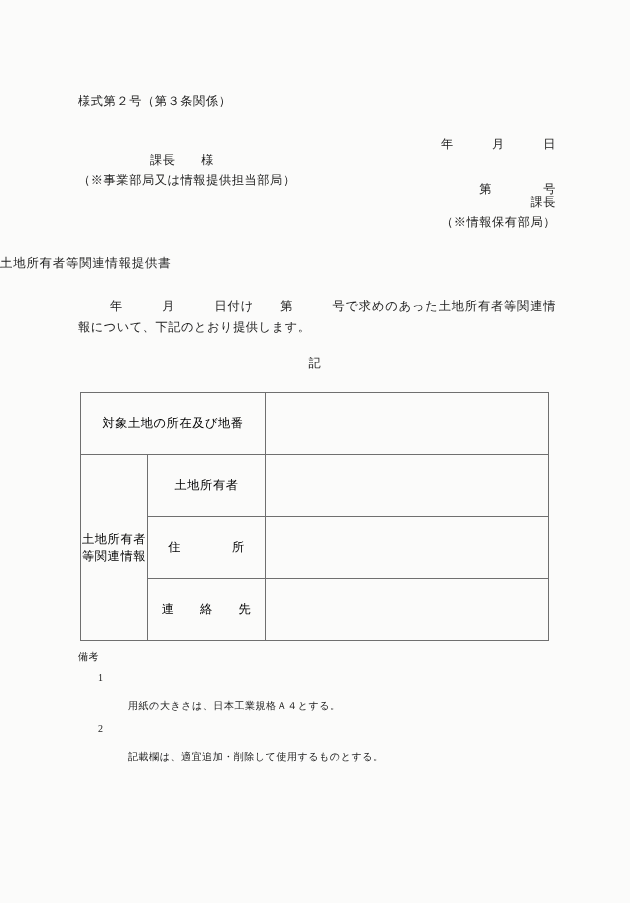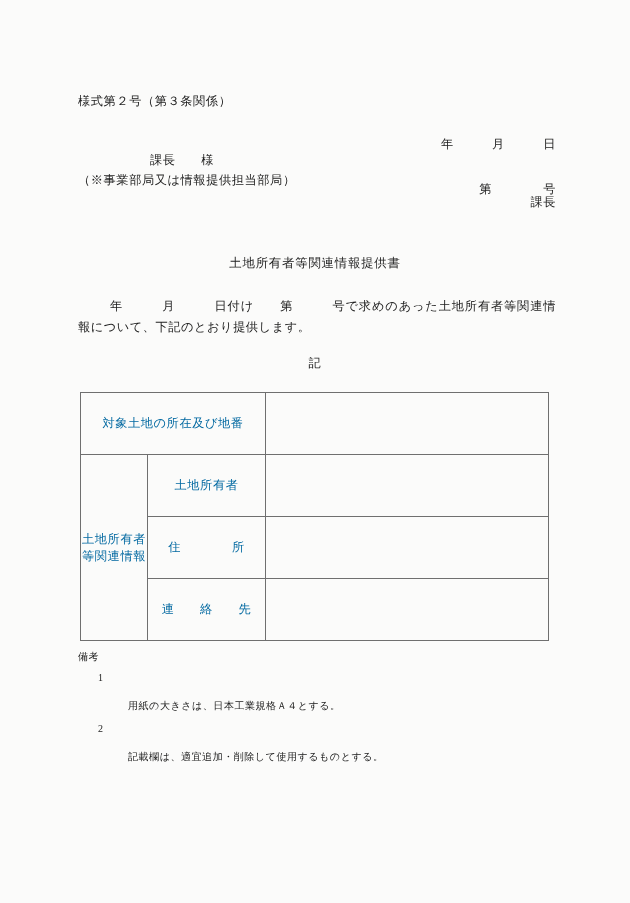--- a/index.html
+++ b/index.html
@@ -79,21 +79,20 @@
     width: 556px;
     text-align: right;
     padding-right: 0px;
   }
 
   
   .doc-title {
     left: 0;
     top: 257px;
     width: 630px;
-    text-align: center;
     font-size: 12.4px;
     letter-spacing: 0.8px;
   }
 
   
   .body-para {
     position: absolute;
     left: 78px;
     top: 296px;
     width: 478px;
@@ -124,21 +123,21 @@
     table-layout: fixed;
   }
   .form-table td {
     border: 1px solid #6f6f6f;
     font-size: 12.2px;
     letter-spacing: 0.6px;
     text-align: center;
     vertical-align: middle;
     padding: 0;
     white-space: pre;
-    color: #0369a1;
+    color: #000000;
   }
   .col-a { width: 67px; }
   .col-b { width: 118px; }
   .col-c { width: 283px; }
 
   .row-h { height: 61px; }
 
   td.label-wide  { text-align: center; }
   td.label-span  { line-height: 17px; white-space: pre-line; }
   td.value-cell  { background: transparent; }
@@ -188,20 +187,21 @@
 
   <div class="tx doc-meta">
     <span class="line">年　　　月　　　日</span>
     <span class="line">第　　　　号</span>
   </div>
 
   <div class="tx addressee">課長　　様</div>
   <div class="tx addressee-note">（※事業部局又は情報提供担当部局）</div>
 
   <div class="tx issuer">課長</div>
+  <div class="tx issuer-note">（※情報保有部局）</div>
 
   <div class="tx doc-title">土地所有者等関連情報提供書</div>
 
   <div class="body-para">年　　　月　　　日付け　　第　　　号で求めのあった土地所有者等関連情報について、下記のとおり提供します。</div>
 
   <div class="tx ki-mark">記</div>
 
   <table class="form-table">
     <colgroup>
       <col class="col-a">

